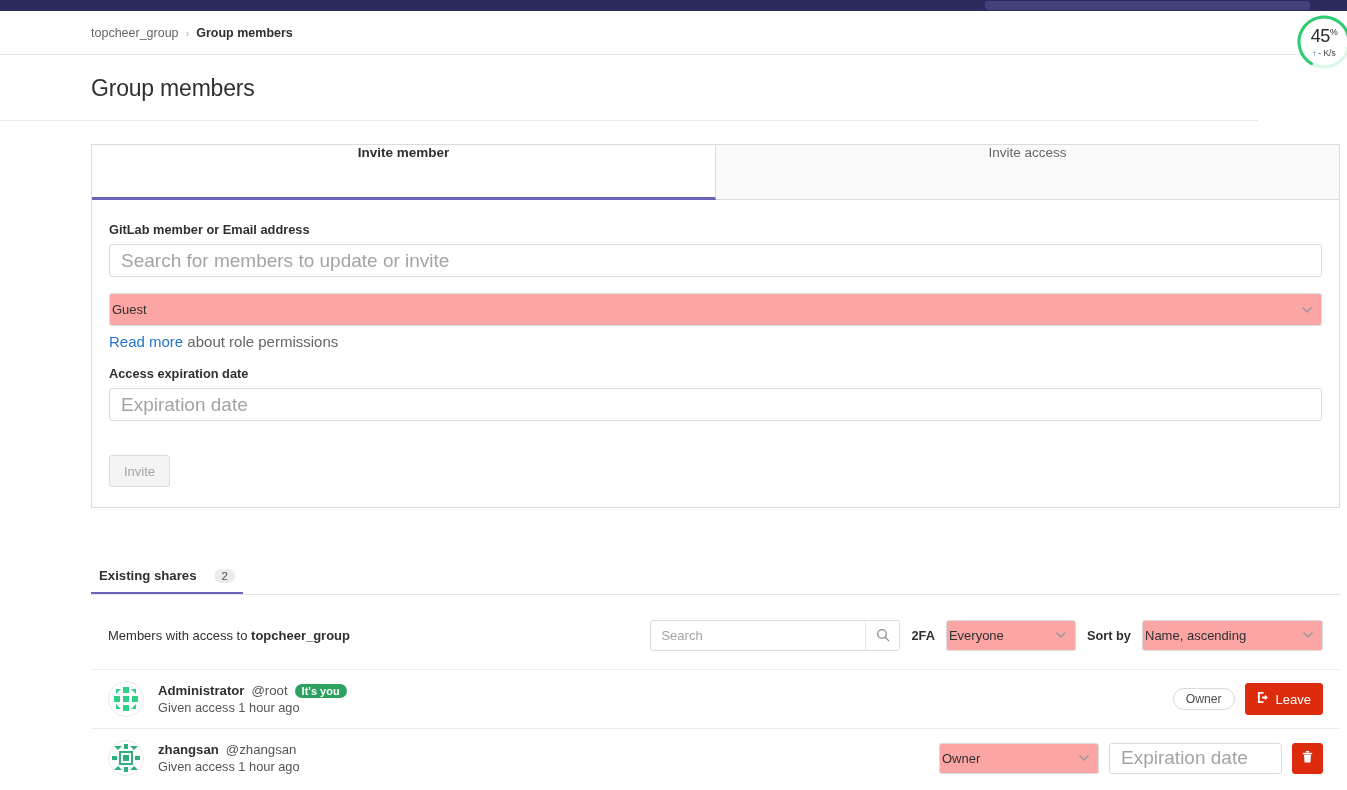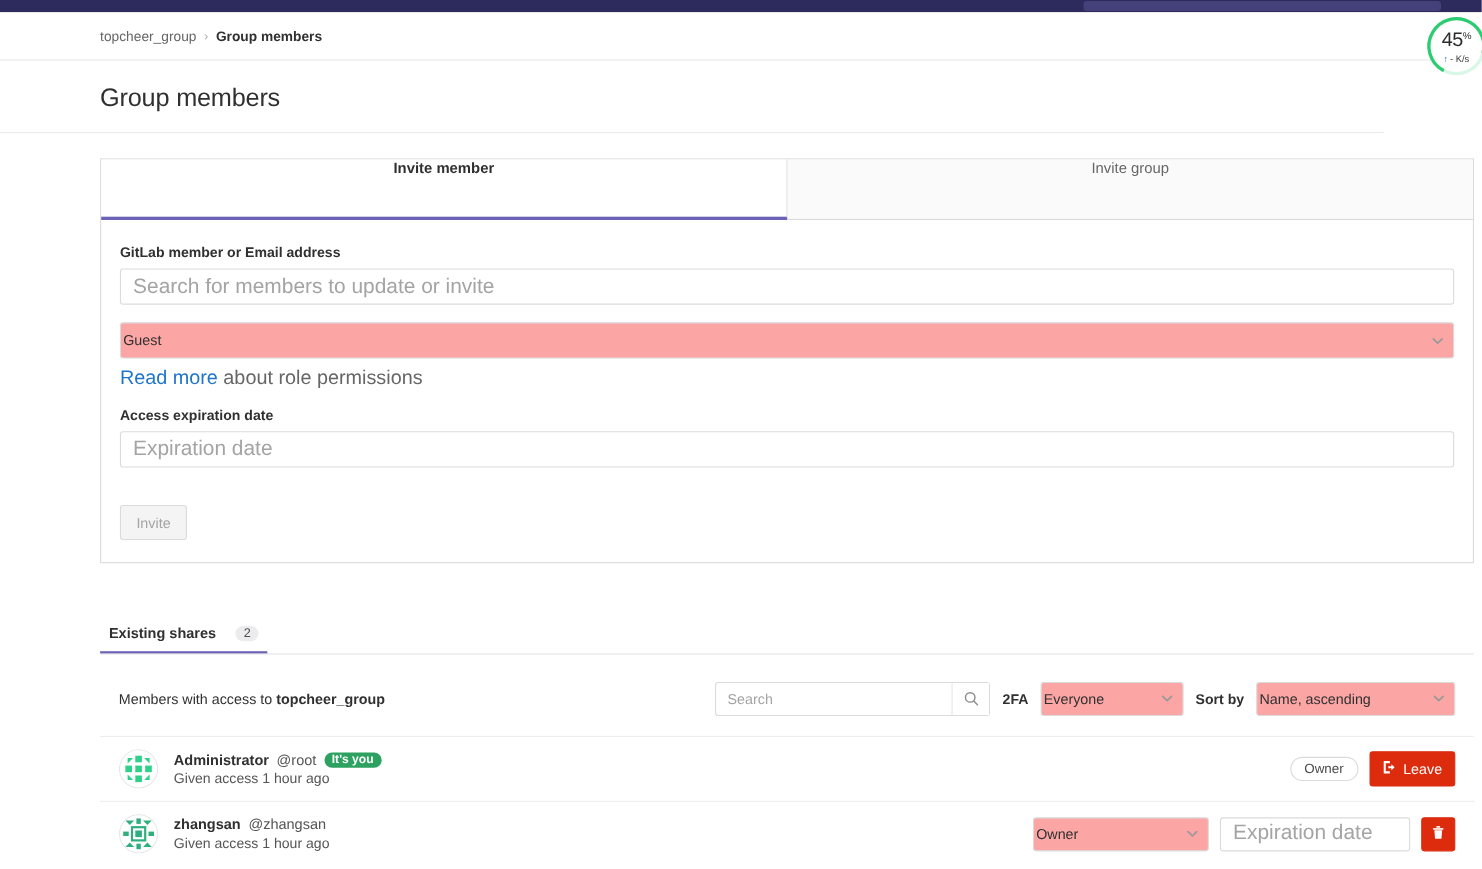--- a/index.html
+++ b/index.html
@@ -103,21 +103,21 @@
     cursor: pointer;
   }
   .caret {
     position: absolute; right: 10px; top: 50%;
     transform: translateY(-50%);
     width: 10px; height: 6px;
     pointer-events: none;
   }
   .caret svg { display: block; }
 
-  .helper-line { font-size: 18px; color: #666; margin-top: 7px; }
+  .helper-line { font-size: 15px; color: #666; margin-top: 7px; }
   .helper-line a { color: #1f75cb; text-decoration: none; }
 
   .btn-invite {
     margin-top: 18px;
     height: 32px; padding: 0 14px;
     border: 1px solid #dbdbdb; border-radius: 3px;
     background: #f4f4f4;
     color: #a4a4a4;
     font-size: 13px;
     font-family: "Liberation Sans", sans-serif;
@@ -272,21 +272,21 @@
     <h1 class="page-title">Group members</h1>
   </div>
 
   <div class="invite-card">
 
     <div class="tabs">
       <div class="tab active">
         <span>Invite member</span>
       </div>
       <div class="tab">
-        <span>Invite group</span>
+        <span>Invite access</span>
       </div>
     </div>
 
     <div class="invite-body">
 
       <div class="field-group">
         <label class="field-label">GitLab member or Email address</label>
         <input class="text-input" type="text" placeholder="Search for members to update or invite" style="">
       </div>
 

